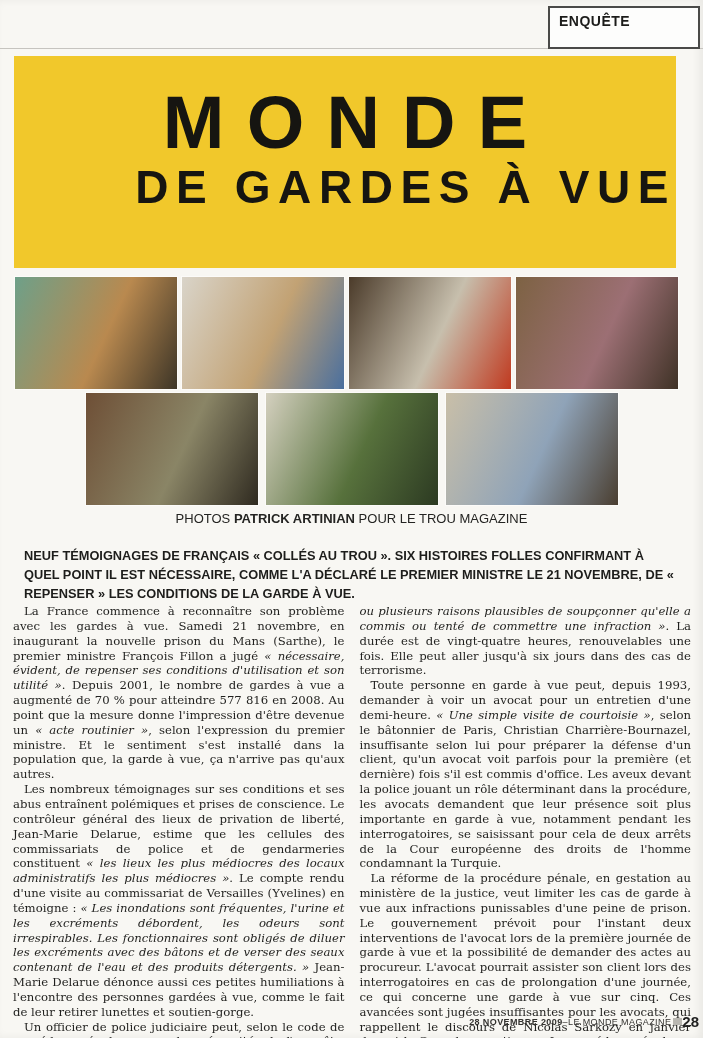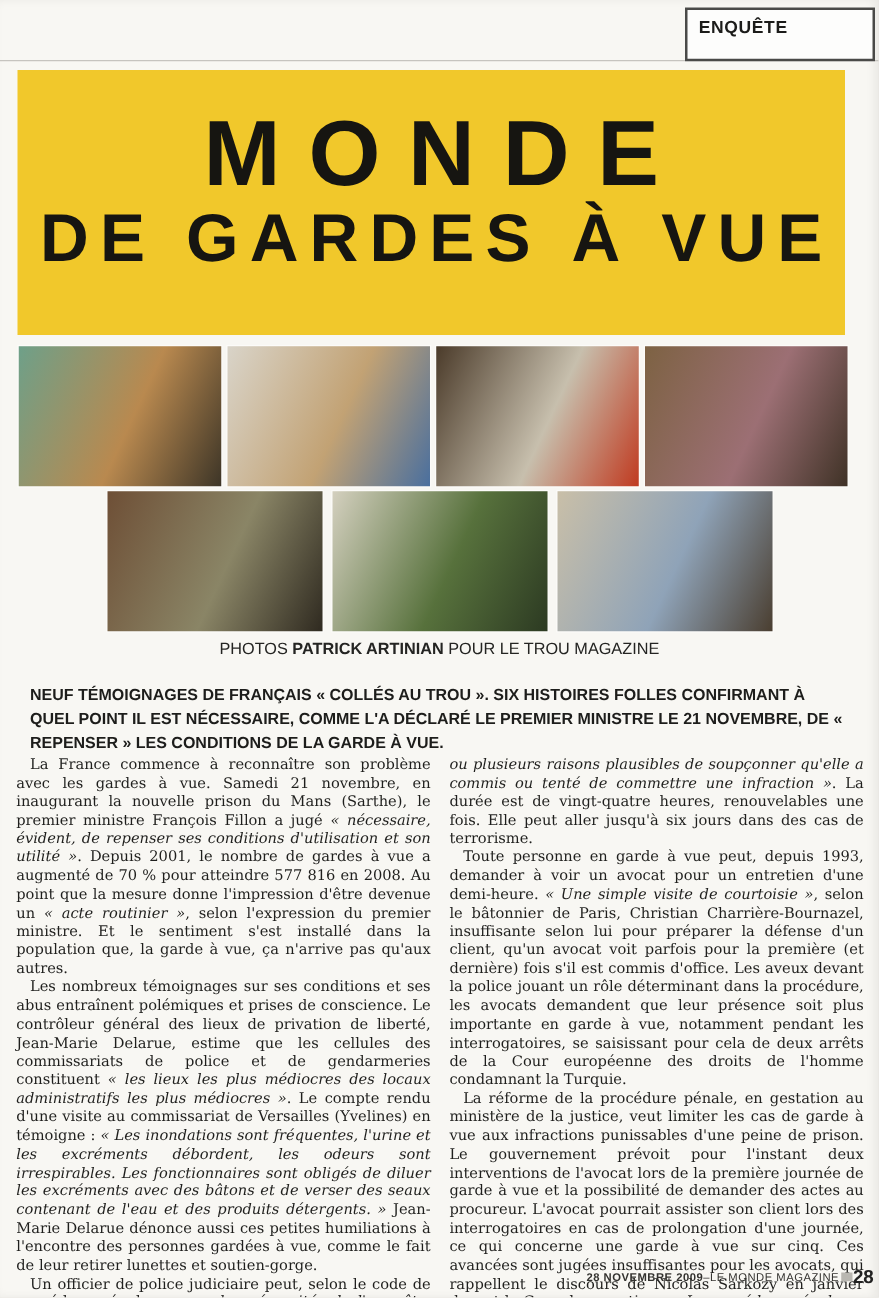--- a/index.html
+++ b/index.html
@@ -25,22 +25,22 @@
   .banner {
     position:absolute; top:56px; left:14px; width:662px; height:212px;
     z-index:2; text-align:center;
     font-family:"Liberation Sans", sans-serif; color:#161511;
   }
   .headline-1 {
     padding-top:30px; font-size:74px; font-weight:800;
     letter-spacing:0.30em; text-indent:0.30em; line-height:1.0;
   }
   .headline-2 {
-    margin-top:4px; font-size:54px; font-weight:800;
-    letter-spacing:0.165em; text-indent:0.165em; line-height:1.0;
+    margin-top:4px; font-size:46px; font-weight:800;
+    letter-spacing:0.165em; text-indent:0.165em; line-height:1.0;text-align:right;
   }
   
   .photo-row { position:absolute; display:flex; }
   .row-1 { top:277px; left:15px; gap:5px; }
   .row-2 { top:393px; left:86px; gap:8px; }
   .photo { width:162px; height:112px; box-shadow:0 0 0 1px rgba(255,255,255,0.5); }
   .row-2 .photo { width:172px; }
   
   .credit {
     position:absolute; top:511px; left:0; width:100%; text-align:center;

